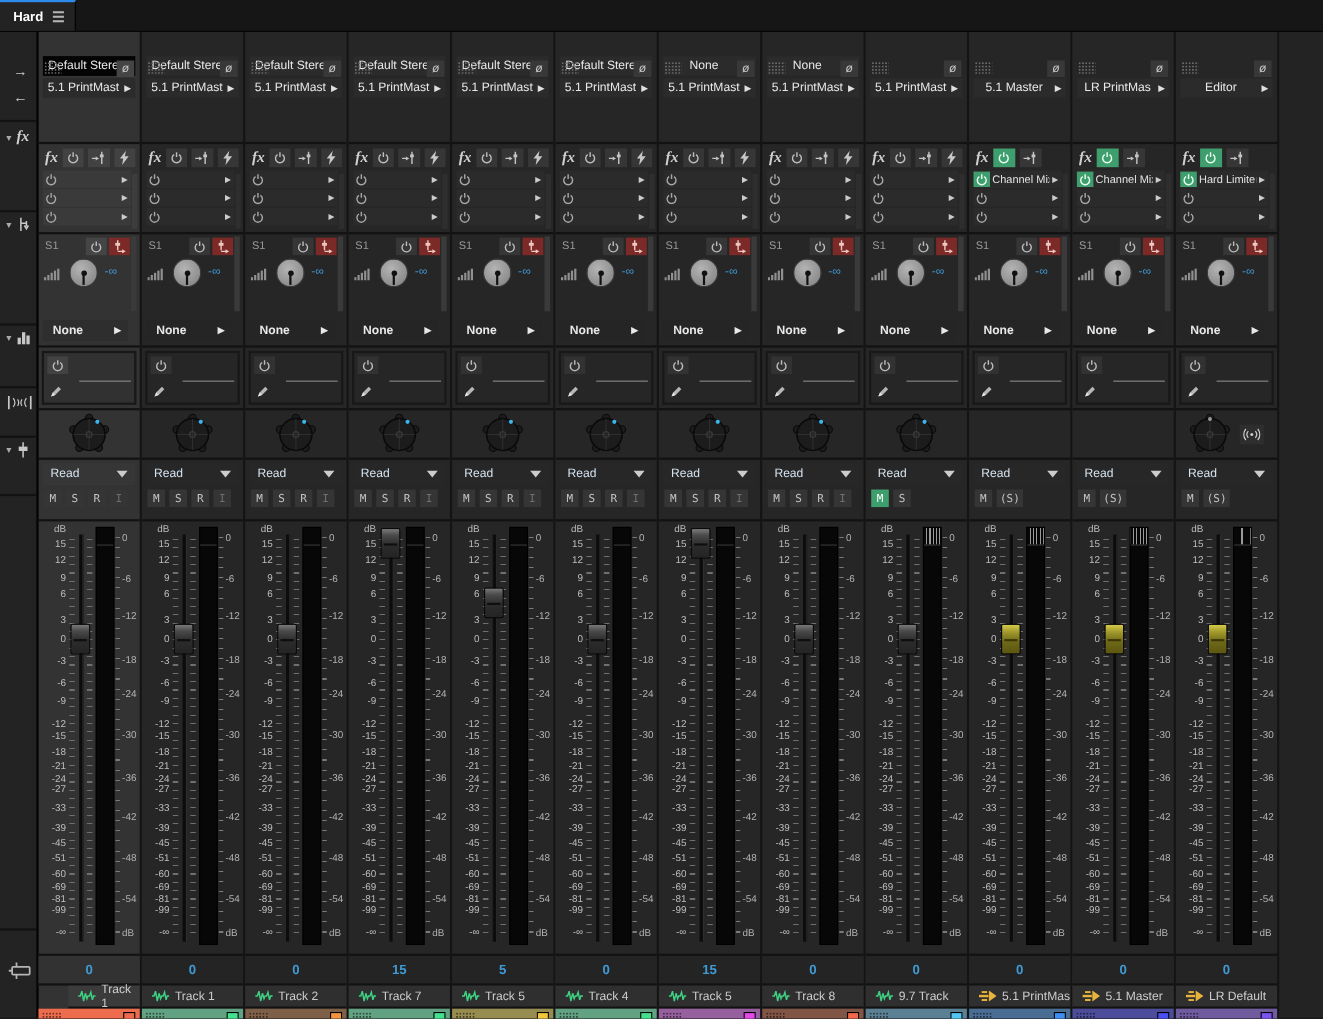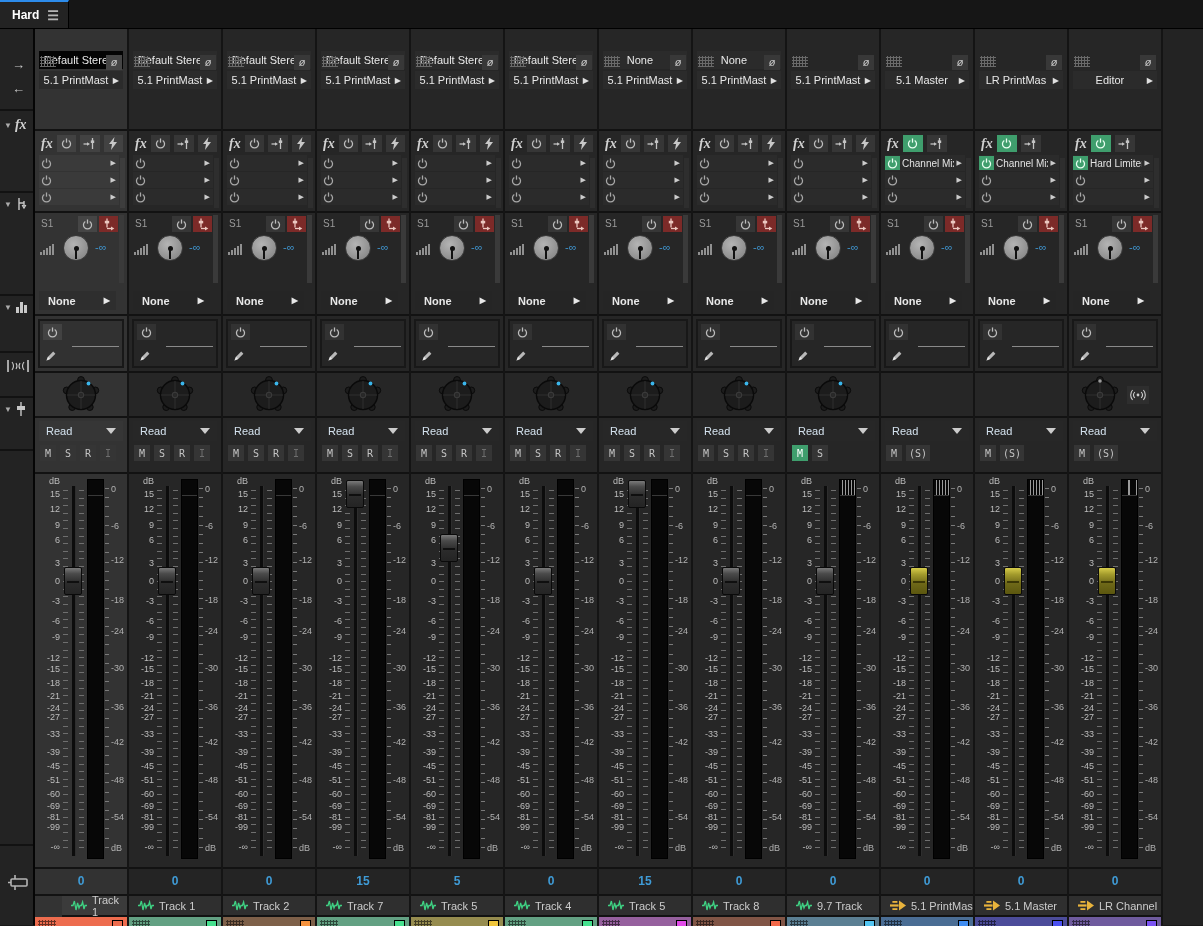--- a/index.html
+++ b/index.html
@@ -2710,21 +2710,21 @@
   <div class="sec sec-val">0</div>
   <div class="sec sec-name">
     <span class="ic">
             <svg width="16" height="11" viewBox="0 0 16 11">
               <path d="M9 0.5 L16 5.5 L9 10.5 z" fill="#e8b33c"></path>
               <rect x="0" y="4.4" width="8.6" height="2.2" fill="#e8b33c"></rect>
               <rect x="2.4" y="1" width="5" height="1.8" fill="#e8b33c"></rect>
               <rect x="2.4" y="8.2" width="5" height="1.8" fill="#e8b33c"></rect>
             </svg>
           </span>
-    <span>LR Channel</span>
+    <span>LR Default</span>
   </div>
   <div class="sec sec-color" style="background:#6f5b9e">
     <span class="cgrip"></span>
     <span class="swatch" style="background:#7a52f2"></span>
   </div>
       </div>
     </div>
   <div class="rfill"></div>
 </div>
 

